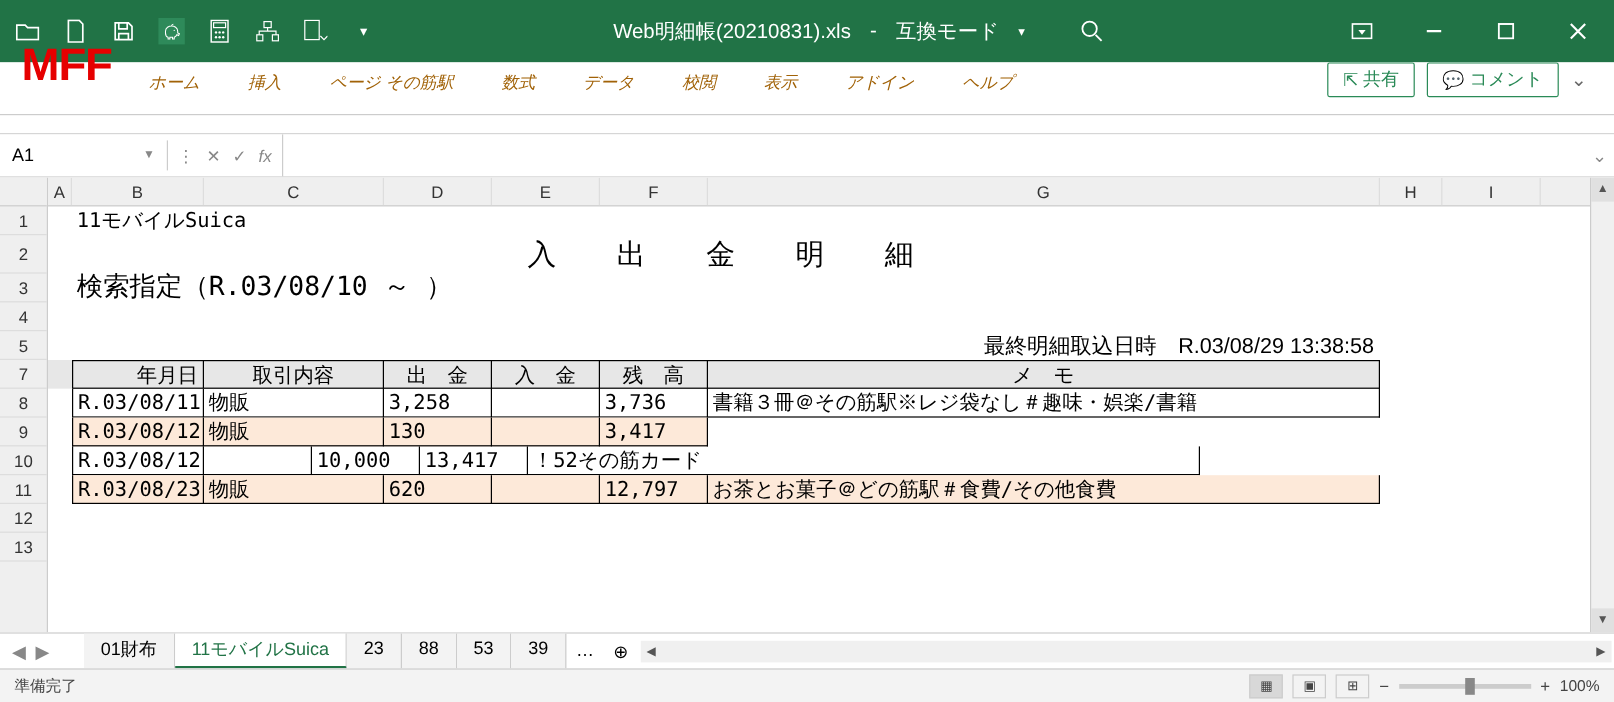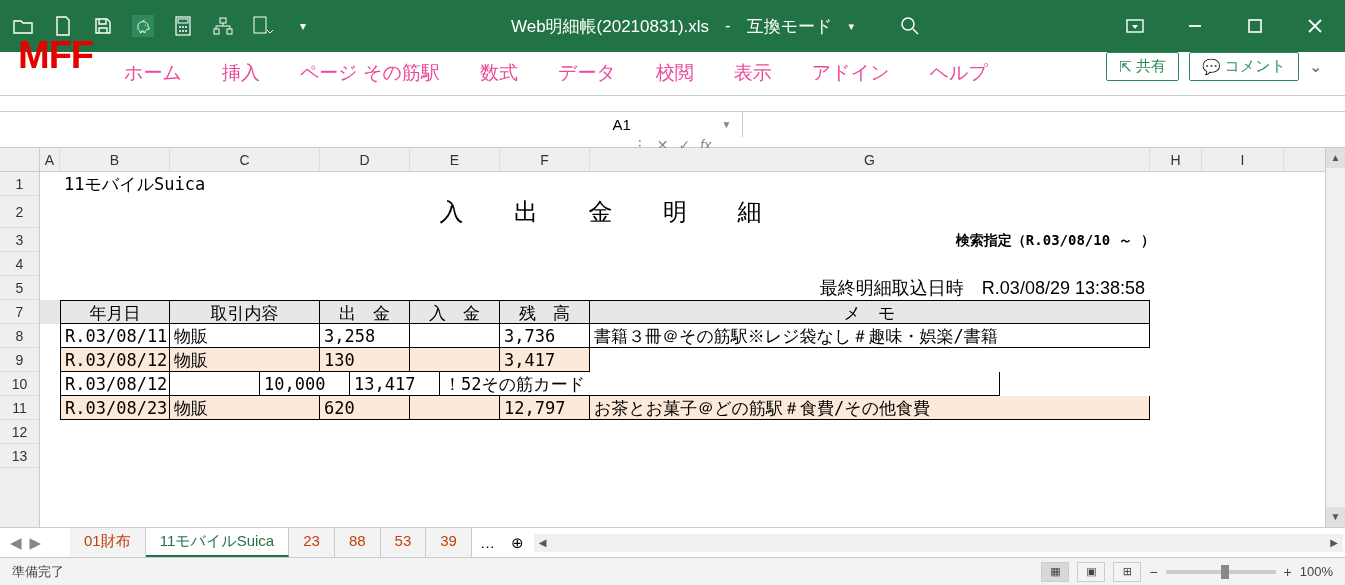--- a/index.html
+++ b/index.html
@@ -7,26 +7,26 @@
 .titlebar { background: #217346; height: 52px; display: flex; align-items: center; padding: 0 12px; color: #fff; }
 .qat { display: flex; gap: 18px; align-items: center; }
 .qat-icon { width: 22px; height: 22px; display: flex; align-items: center; justify-content: center; cursor: pointer; }
 .qat-icon.sel { background: #2e8a5a; padding: 3px; }
 .titlebar-center { flex: 1; display: flex; align-items: center; justify-content: center; gap: 16px; font-size: 17px; }
 .search-icon { margin-left: 30px; }
 .win-controls { display: flex; gap: 24px; align-items: center; }
 .win-btn { width: 36px; height: 28px; display: flex; align-items: center; justify-content: center; cursor: pointer; }
 .ribbon-tabs { height: 44px; background: #fff; display: flex; align-items: flex-start; padding: 0 8px; position: relative; border-bottom: 1px solid #ccc; }
 .brand { position: absolute; left: 18px; top: -18px; font-size: 38px; font-weight: 900; color: #e60000; z-index: 5; letter-spacing: -1px; }
-.tab { padding: 8px 16px; font-size: 19px; color: #ec4899; cursor: pointer; margin-right: 8px; }
+.tab { padding: 8px 16px; font-size: 14px; color: #a16207; cursor: pointer; margin-right: 8px; font-style: italic; }
 .tab.first { margin-left: 100px; }
 .ribbon-right { margin-left: auto; display: flex; gap: 10px; align-items: center; }
 .share-btn { border: 1px solid #2a8a57; color: #2a8a57; padding: 4px 12px; font-size: 15px; border-radius: 2px; cursor: pointer; display: flex; align-items: center; gap: 4px; }
 .collapse-btn { width: 28px; cursor: pointer; color: #666; }
-.formula-bar { height: 36px; background: #fff; display: flex; align-items: center; border-bottom: 1px solid #ccc; font-size: 15px; flex-direction: column; }
+.formula-bar { height: 36px; background: #fff; display: flex; align-items: center; border-bottom: 1px solid #ccc; font-size: 15px; }
 .name-box { width: 140px; border-right: 1px solid #ccc; padding: 4px 10px; display: flex; align-items: center; justify-content: space-between; }
 .nb-dd { color: #888; font-size: 10px; }
 .fx-area { display: flex; align-items: center; padding: 0 8px; gap: 10px; color: #999; border-right: 1px solid transparent; }
 .fx-btn { cursor: pointer; color: #888; font-size: 14px; }
 .fx-label { font-style: italic; }
 .formula-input { flex: 1; padding: 4px 10px; border-left: 1px solid #ccc; height: 100%; }
 .formula-expand { width: 24px; color: #888; cursor: pointer; text-align: center; }
 .ribbon-spacer { height: 16px; background: #fff; border-bottom: 1px solid #ccc; }
 .sheet-area { flex: 1; display: flex; overflow: hidden; background: #fff; }
 .row-headers { width: 40px; background: #efefef; border-right: 1px solid #ccc; }
@@ -36,34 +36,34 @@
 .grid-body { flex: 1; overflow: hidden; }
 .col-headers { display: flex; background: #efefef; height: 24px; border-bottom: 1px solid #ccc; }
 .ch { border-right: 1px solid #ddd; text-align: center; font-size: 14px; line-height: 24px; color: #333; }
 .rows { position: relative; }
 .cA{width:20px} .cB{width:110px} .cC{width:150px} .cD{width:90px} .cE{width:90px} .cF{width:90px} .cG{width:560px} .cH{width:52px} .cI{width:82px}
 .data-row { display: flex; height: 24px; }
 .data-row.tall { height: 32px; }
 .cell { border-right: 1px solid transparent; border-bottom: 1px solid transparent; font-size: 17px; padding: 0 4px; line-height: 24px; white-space: nowrap; overflow: visible; font-family: "MS Gothic", monospace; }
 .tall .cell { line-height: 32px; }
 .title-text { font-size: 24px; letter-spacing: 18px; text-align: center; }
-.subtitle-text { font-size: 14px; text-align: right; font-weight: bold; }
+.subtitle-text { font-size: 22px; text-align: left; }
 .right-text { text-align: right; font-size: 18px; }
 .tbl .cell { border-right: 1px solid #000; border-bottom: 1px solid #000; }
 .tbl-top .cell { border-top: 1px solid #000; }
-.tbl .cell.first { border-left: 1px solid #000; }
+.tbl .cell.first { border-left: 1px solid #000; text-align: right; }
 .hdr-row .cell { background: #e7e7e7; text-align: center; font-size: 17px; }
 .alt .cell { background: #fde9d9; }
 .num { font-family: "MS Gothic", monospace; }
 .scrollbar-v { width: 20px; background: #f0f0f0; border-left: 1px solid #ccc; position: relative; }
 .scroll-arrow { height: 20px; background: #e0e0e0; text-align: center; font-size: 10px; line-height: 20px; cursor: pointer; color: #555; }
 .sheet-tabs-bar { height: 30px; background: #fff; display: flex; align-items: center; border-top: 1px solid #ccc; font-size: 15px; }
 .nav-arrows { width: 70px; display: flex; gap: 8px; padding: 0 10px; color: #888; }
 .nav-arrow { cursor: pointer; }
-.sheet-tab { padding: 4px 14px; border-right: 1px solid #ccc; cursor: pointer; background: #f3f3f3; color: #c2410c; }
+.sheet-tab { padding: 4px 14px; border-right: 1px solid #ccc; cursor: pointer; background: #f3f3f3; color: #000000; }
 .sheet-tab.active { background: #fff; border-bottom: 2px solid #217346; color: #217346; }
 .sheet-more { padding: 4px 8px; cursor: pointer; }
 .h-scroll { flex: 1; margin: 0 2px; background: #f0f0f0; height: 18px; display: flex; align-items: center; justify-content: space-between; }
 .h-scroll-btn { width: 18px; text-align: center; cursor: pointer; font-size: 10px; color: #555; }
 .statusbar { height: 28px; background: #f3f3f3; border-top: 1px solid #ccc; display: flex; align-items: center; padding: 0 12px; font-size: 13px; color: #444; }
 .status-right { margin-left: auto; display: flex; align-items: center; gap: 8px; }
 .view-btn { width: 28px; height: 20px; border: 1px solid #ccc; cursor: pointer; display: flex; align-items: center; justify-content: center; font-size: 11px; }
 .view-btn.active { background: #d8d8d8; }
 .zoom-slider { width: 110px; height: 4px; background: #ccc; position: relative; }
 .zoom-thumb { position: absolute; width: 8px; height: 14px; background: #888; top: -5px; left: 50%; }

